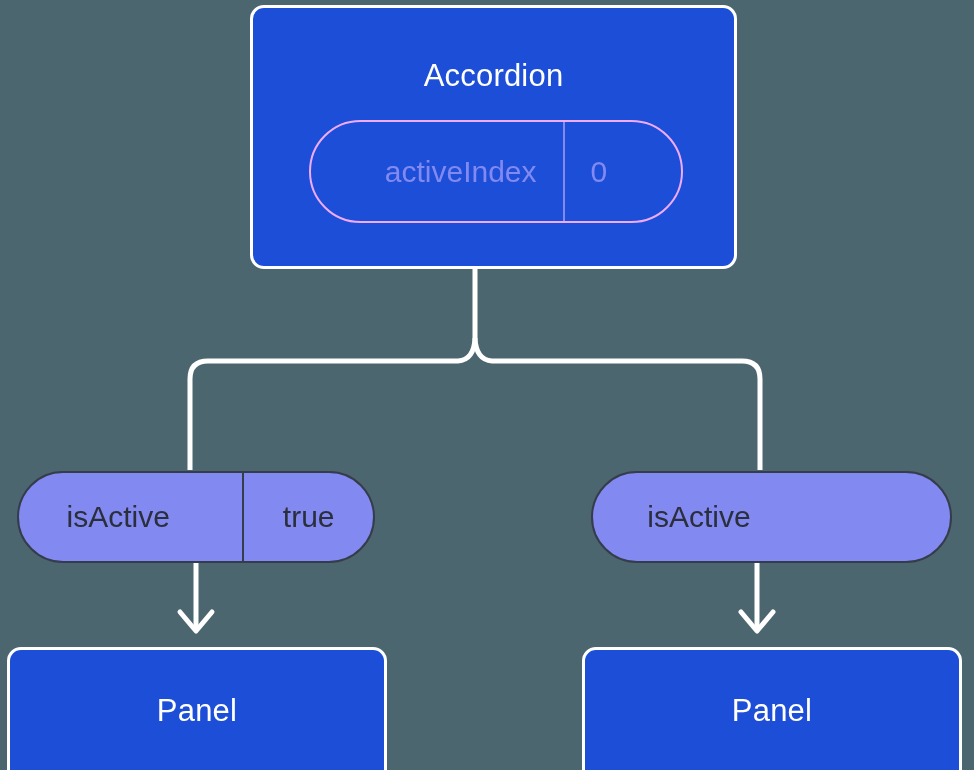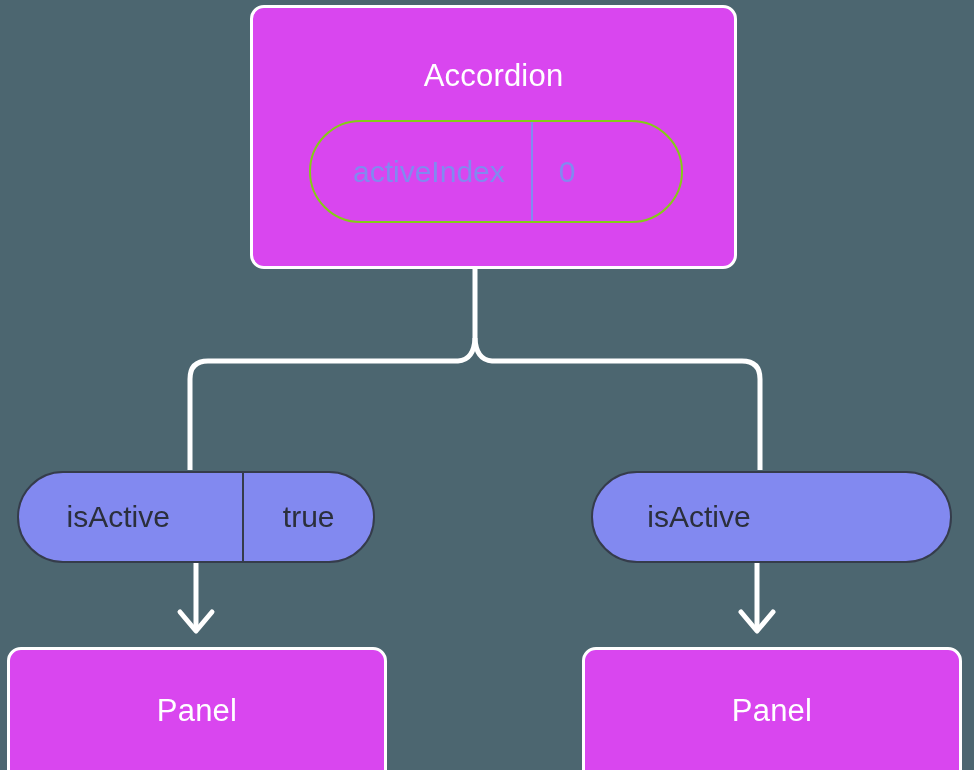--- a/index.html
+++ b/index.html
@@ -27,21 +27,21 @@
     top: 0;
     width: 974px;
     height: 770px;
     pointer-events: none;
   }
 
   
   .box {
     position: absolute;
     box-sizing: border-box;
-    background: #d946ef;
+    background: #1d4ed8;
     border: 3px solid #ffffff;
     border-radius: 14px;
     display: flex;
     flex-direction: column;
     align-items: center;
   }
   .box-title {
     color: #ffffff;
     font-size: 31px;
     font-weight: 400;
@@ -81,22 +81,23 @@
   .pill .seg {
     display: flex;
     align-items: center;
     justify-content: center;
     box-sizing: border-box;
     white-space: nowrap;
   }
 
   
   .pill.outline {
-    border: 2px solid #84cc16;
+    border: 2px solid #f0abfc;
     background: transparent;
+    justify-content: center;
   }
   .pill.outline .seg {
     color: #8289f0;
     font-size: 30px;
   }
   .pill.outline .seg.key   { padding: 0 26px 0 42px; }
   .pill.outline .seg.value { padding: 0 42px 0 26px; border-left: 2px solid #8289f0; }
 
   #pill-activeindex {
     left: 309px;

